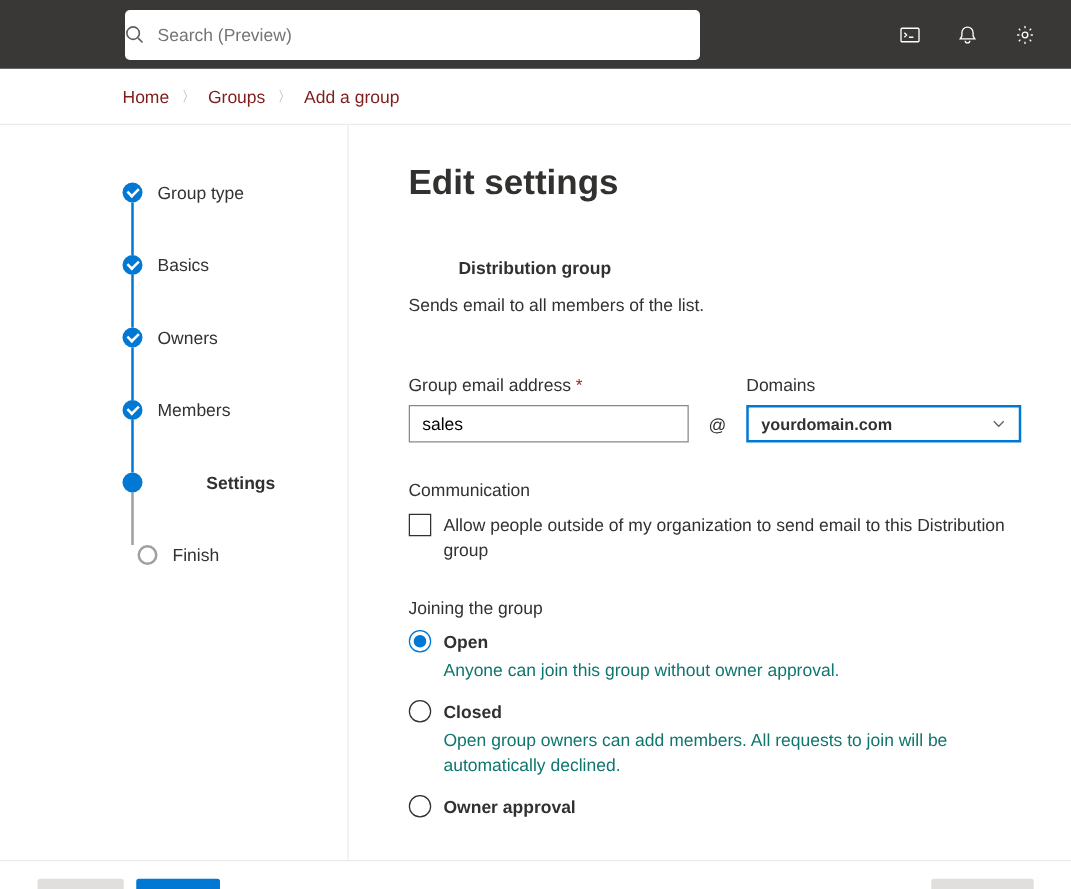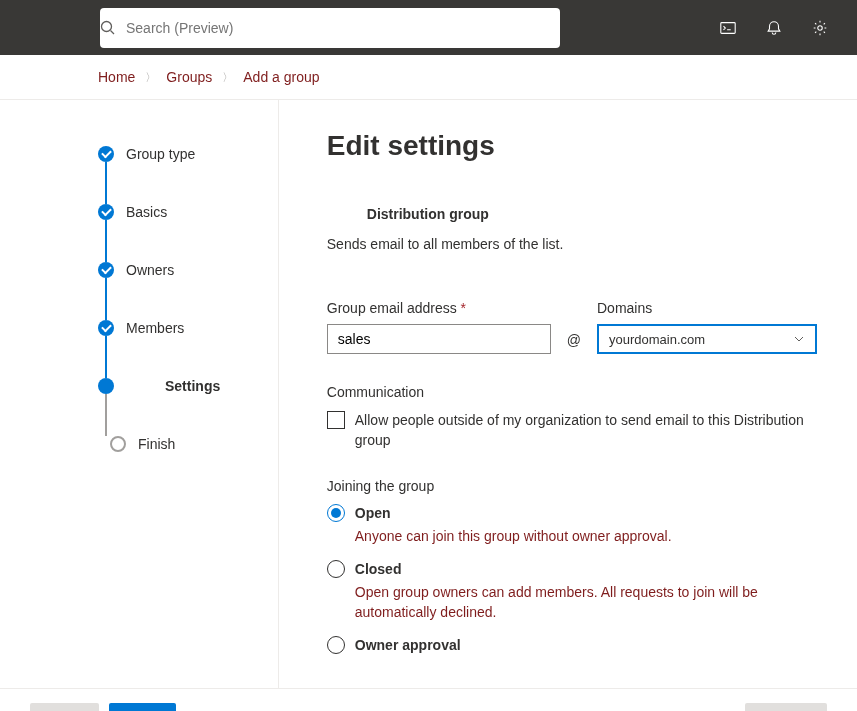--- a/index.html
+++ b/index.html
@@ -37,36 +37,36 @@
     .subtitle { font-size: 14px; font-weight: 700; margin-bottom: 14px; padding-left: 40px; }
     .desc { font-size: 14px; color: #323130; margin-bottom: 48px; }
     
     .form-row { display: flex; gap: 12px; align-items: flex-end; margin-bottom: 30px; }
     .form-group { display: flex; flex-direction: column; }
     .form-label { font-size: 14px; font-weight: 400; margin-bottom: 8px; }
     .required::after { content: ' *'; color: #a4262c; }
     .text-input { height: 30px; border: 1px solid #8a8886; padding: 0 10px; font-size: 14px; outline: none; }
     .email-input { width: 224px; }
     .at-symbol { padding: 0 4px 6px 4px; font-size: 14px; }
-    .domain-select { width: 220px; height: 30px; border: 2px solid #0078d4; display: flex; align-items: center; justify-content: space-between; padding: 0 10px; cursor: pointer; }
+    .domain-select { width: 220px; height: 30px; border: 2px solid #0078d4; display: flex; align-items: center; justify-content: space-between; padding: 0 10px; cursor: pointer; font-weight: bold; }
     .domain-text { font-size: 13px; }
     
     .section-title { font-size: 14px; font-weight: 400; margin-bottom: 10px; }
     .checkbox-row { display: flex; align-items: flex-start; gap: 10px; margin-bottom: 28px; }
     .checkbox { width: 18px; height: 18px; border: 1px solid #323130; flex-shrink: 0; cursor: pointer; margin-top: 1px; }
     .checkbox-label { font-size: 14px; line-height: 20px; }
     
     .radio-group { margin-top: 10px; }
     .radio-item { margin-bottom: 14px; }
     .radio-row { display: flex; align-items: center; gap: 10px; }
     .radio { width: 18px; height: 18px; border: 1px solid #323130; border-radius: 50%; display: flex; align-items: center; justify-content: center; cursor: pointer; flex-shrink: 0; }
     .radio.checked { border-color: #0078d4; }
     .radio.checked::after { content: ''; width: 10px; height: 10px; background: #0078d4; border-radius: 50%; }
     .radio-label { font-size: 14px; font-weight: 600; }
-    .radio-desc { font-size: 14px; color: #7f1d1d; margin-left: 28px; margin-top: 4px; line-height: 20px; }
+    .radio-desc { font-size: 14px; color: #0f766e; margin-left: 28px; margin-top: 4px; line-height: 20px; }
     
     .footer { border-top: 1px solid #edebe9; padding: 14px 30px; display: flex; gap: 10px; }
     .btn { height: 32px; padding: 0 18px; border: none; font-size: 14px; font-weight: 600; cursor: pointer; border-radius: 2px; }
     .btn-default { background: #e1dfdd; color: #323130; }
     .btn-primary { background: #0078d4; color: #fff; }
     .btn-cancel { margin-left: auto; }
   </style>
 </head>
 <body>
 

